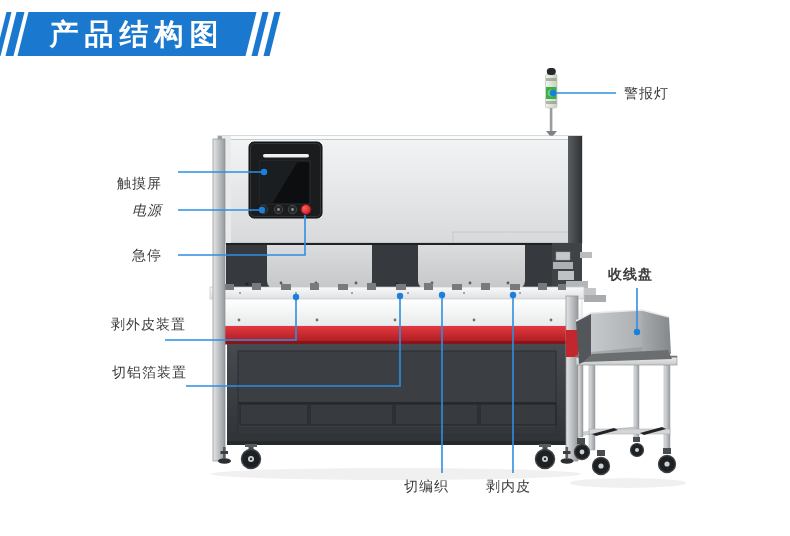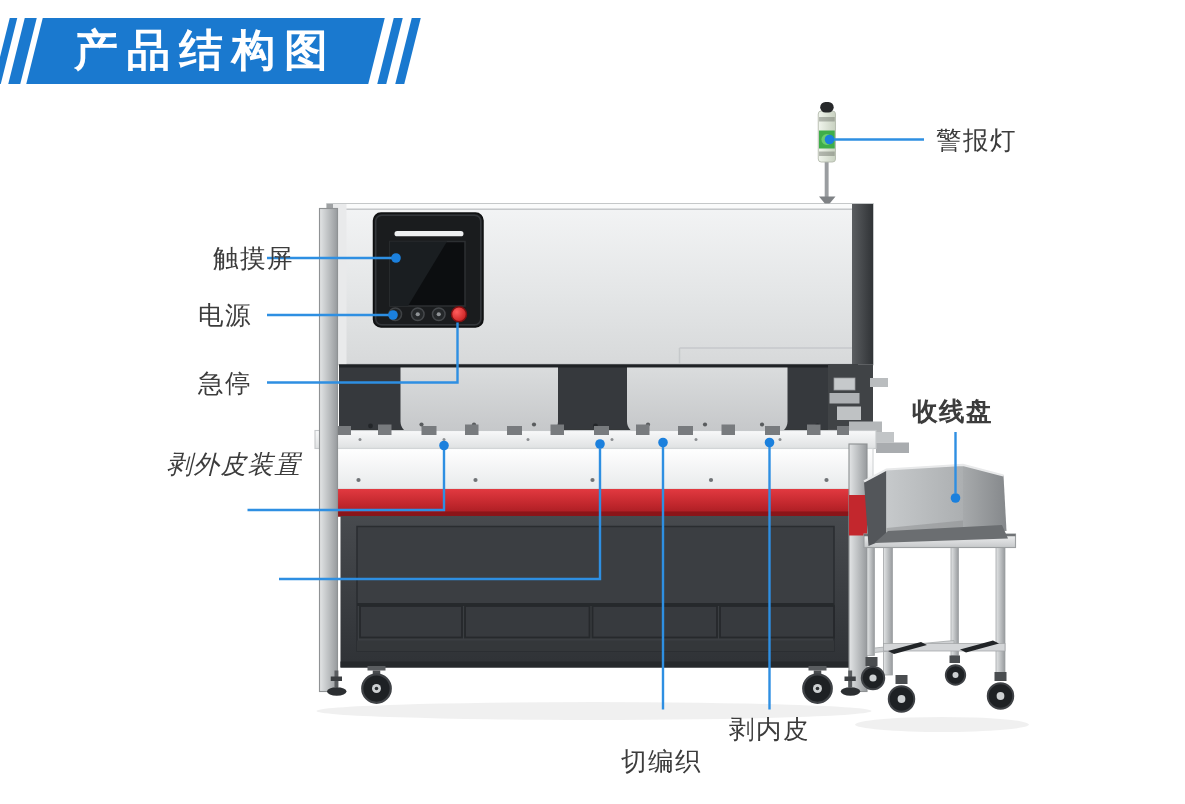--- a/index.html
+++ b/index.html
@@ -17,21 +17,21 @@
   .bnr-s4{left:269px;width:6px;}
   .bnr-title{
     display:block;transform:skewX(14deg);text-align:center;
     color:#ffffff;font-size:29px;font-weight:bold;line-height:44px;letter-spacing:6px;
     white-space:nowrap;
   }
   
   .art{position:absolute;left:0;top:0;width:790px;height:536px;}
   
   .lbl{
-    position:absolute;color:#3c3c3c;font-size:17px;line-height:19px;
+    position:absolute;color:#3c3c3c;font-size:14px;line-height:19px;
     letter-spacing:1px;white-space:nowrap;
   }
 </style>
 </head>
 <body>
 
 <div id="stage">
 
   <div class="banner">
     <div class="bnr-piece bnr-s1"></div>
@@ -322,22 +322,23 @@
       <circle cx="262" cy="210" r="3.2"></circle>
       <circle cx="296" cy="297" r="3.2"></circle>
       <circle cx="400" cy="296" r="3.2"></circle>
       <circle cx="442" cy="295" r="3.2"></circle>
       <circle cx="513" cy="295" r="3.2"></circle>
       <circle cx="553" cy="93" r="3.2"></circle>
       <circle cx="637" cy="332" r="3.2"></circle>
     </g>
   </svg>
 
-  <div class="lbl" style="left:117px;top:163px;margin-left:25px;">触摸屏</div>
-  <div class="lbl" style="left:132px;top:201px;">电源</div>
+  <div class="lbl" style="left:117px;top:174px;">触摸屏</div>
+  <div class="lbl" style="left:132px;top:201px;font-style:italic;">电源</div>
   <div class="lbl" style="left:132px;top:246px;text-align:right;">急停</div>
-  <div class="lbl" style="left:111px;top:300px;font-style:italic;">剥外皮装置</div>
-  <div class="lbl" style="left:414px;top:477px;margin-top:21px;">切编织</div>
+  <div class="lbl" style="left:111px;top:315px;">剥外皮装置</div>
+  <div class="lbl" style="left:112px;top:363px;">切铝箔装置</div>
+  <div class="lbl" style="left:404px;top:477px;">切编织</div>
   <div class="lbl" style="left:486px;top:477px;font-family:Liberation Serif, serif;">剥内皮</div>
   <div class="lbl" style="left:624px;top:84px;">警报灯</div>
   <div class="lbl" style="left:608px;top:265px;font-weight:bold;">收线盘</div>
 
 </div>
 
 </body></html>

